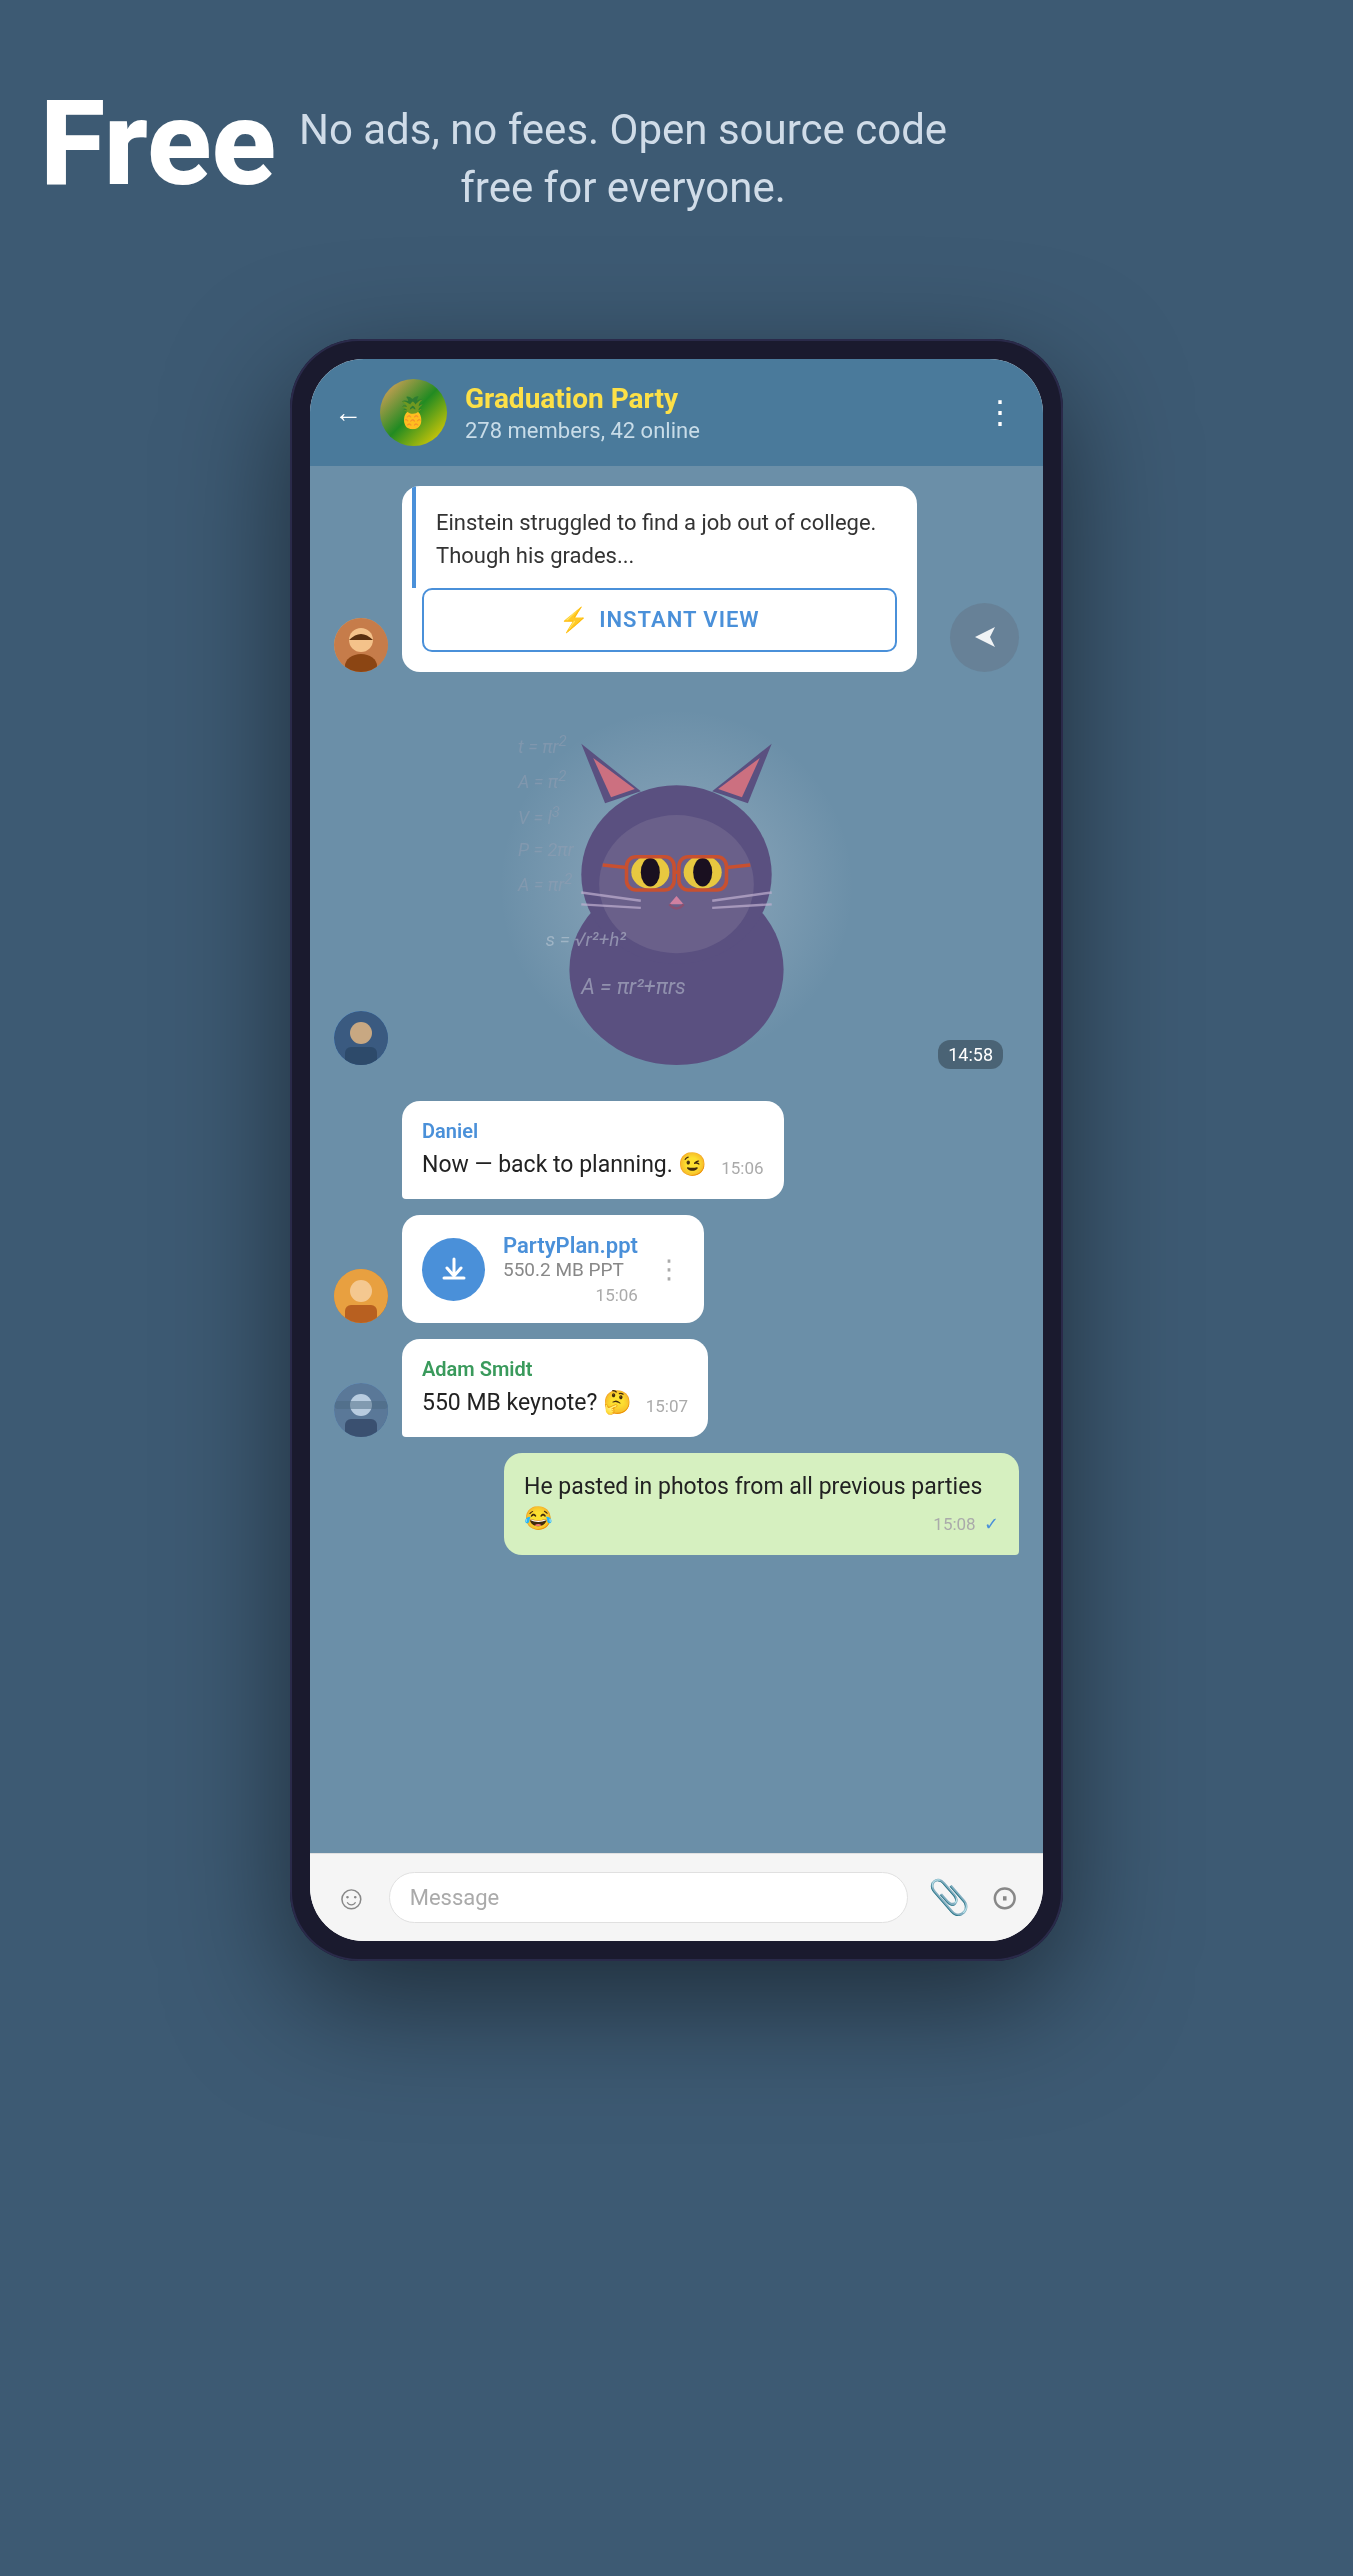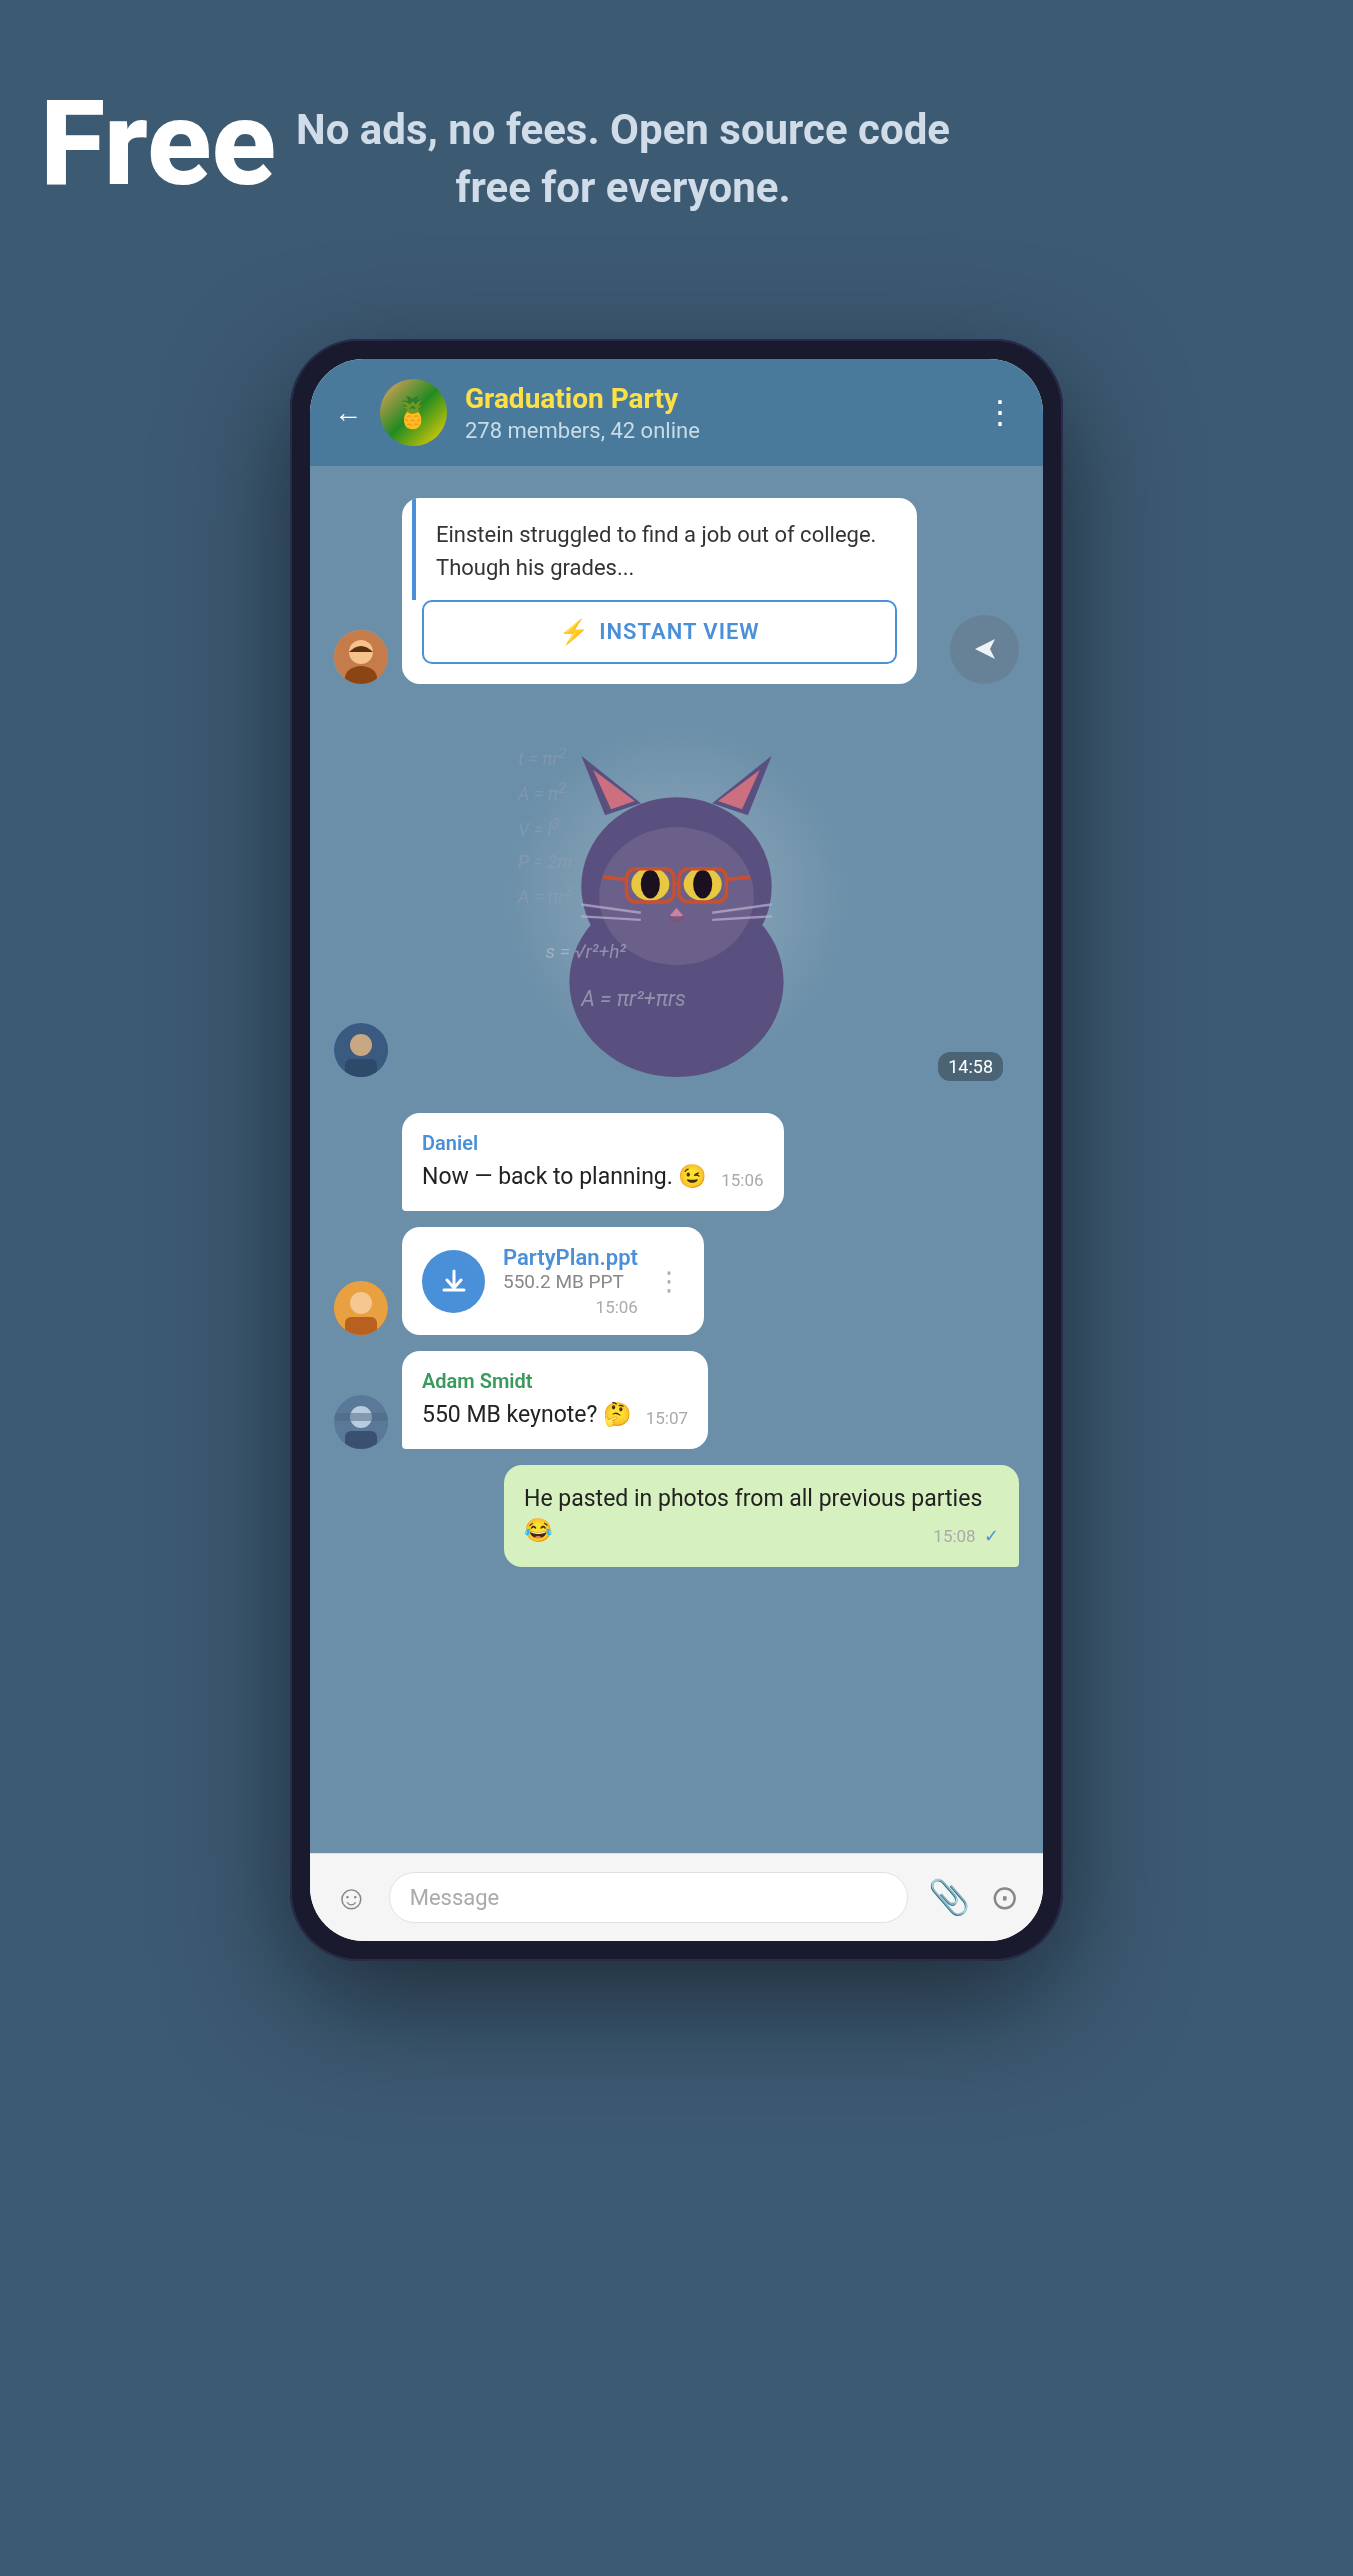--- a/index.html
+++ b/index.html
@@ -30,21 +30,21 @@
       color: #ffffff;
       line-height: 1.1;
       margin-bottom: 30px;
     }
 
     .hero-subtitle {
       font-size: 42px;
       color: #d0dce8;
       line-height: 1.4;
       max-width: 694px;
-      font-weight: 700;
+      font-weight: 400;
     }
 
     
     .phone-wrapper {
       width: 773px;
       margin: 40px auto 0;
       position: relative;
     }
 
     .phone-outer {
@@ -106,21 +106,21 @@
 
     .more-btn {
       color: white;
       font-size: 32px;
       letter-spacing: 3px;
     }
 
     
     .chat-body {
       background: #6b8fa8;
-      padding: 32px 24px;
+      padding: 20px 24px;
       min-height: 1387px;
       display: flex;
       flex-direction: column;
       gap: 16px;
     }
 
     
     .msg-row {
       display: flex;
       align-items: flex-end;

